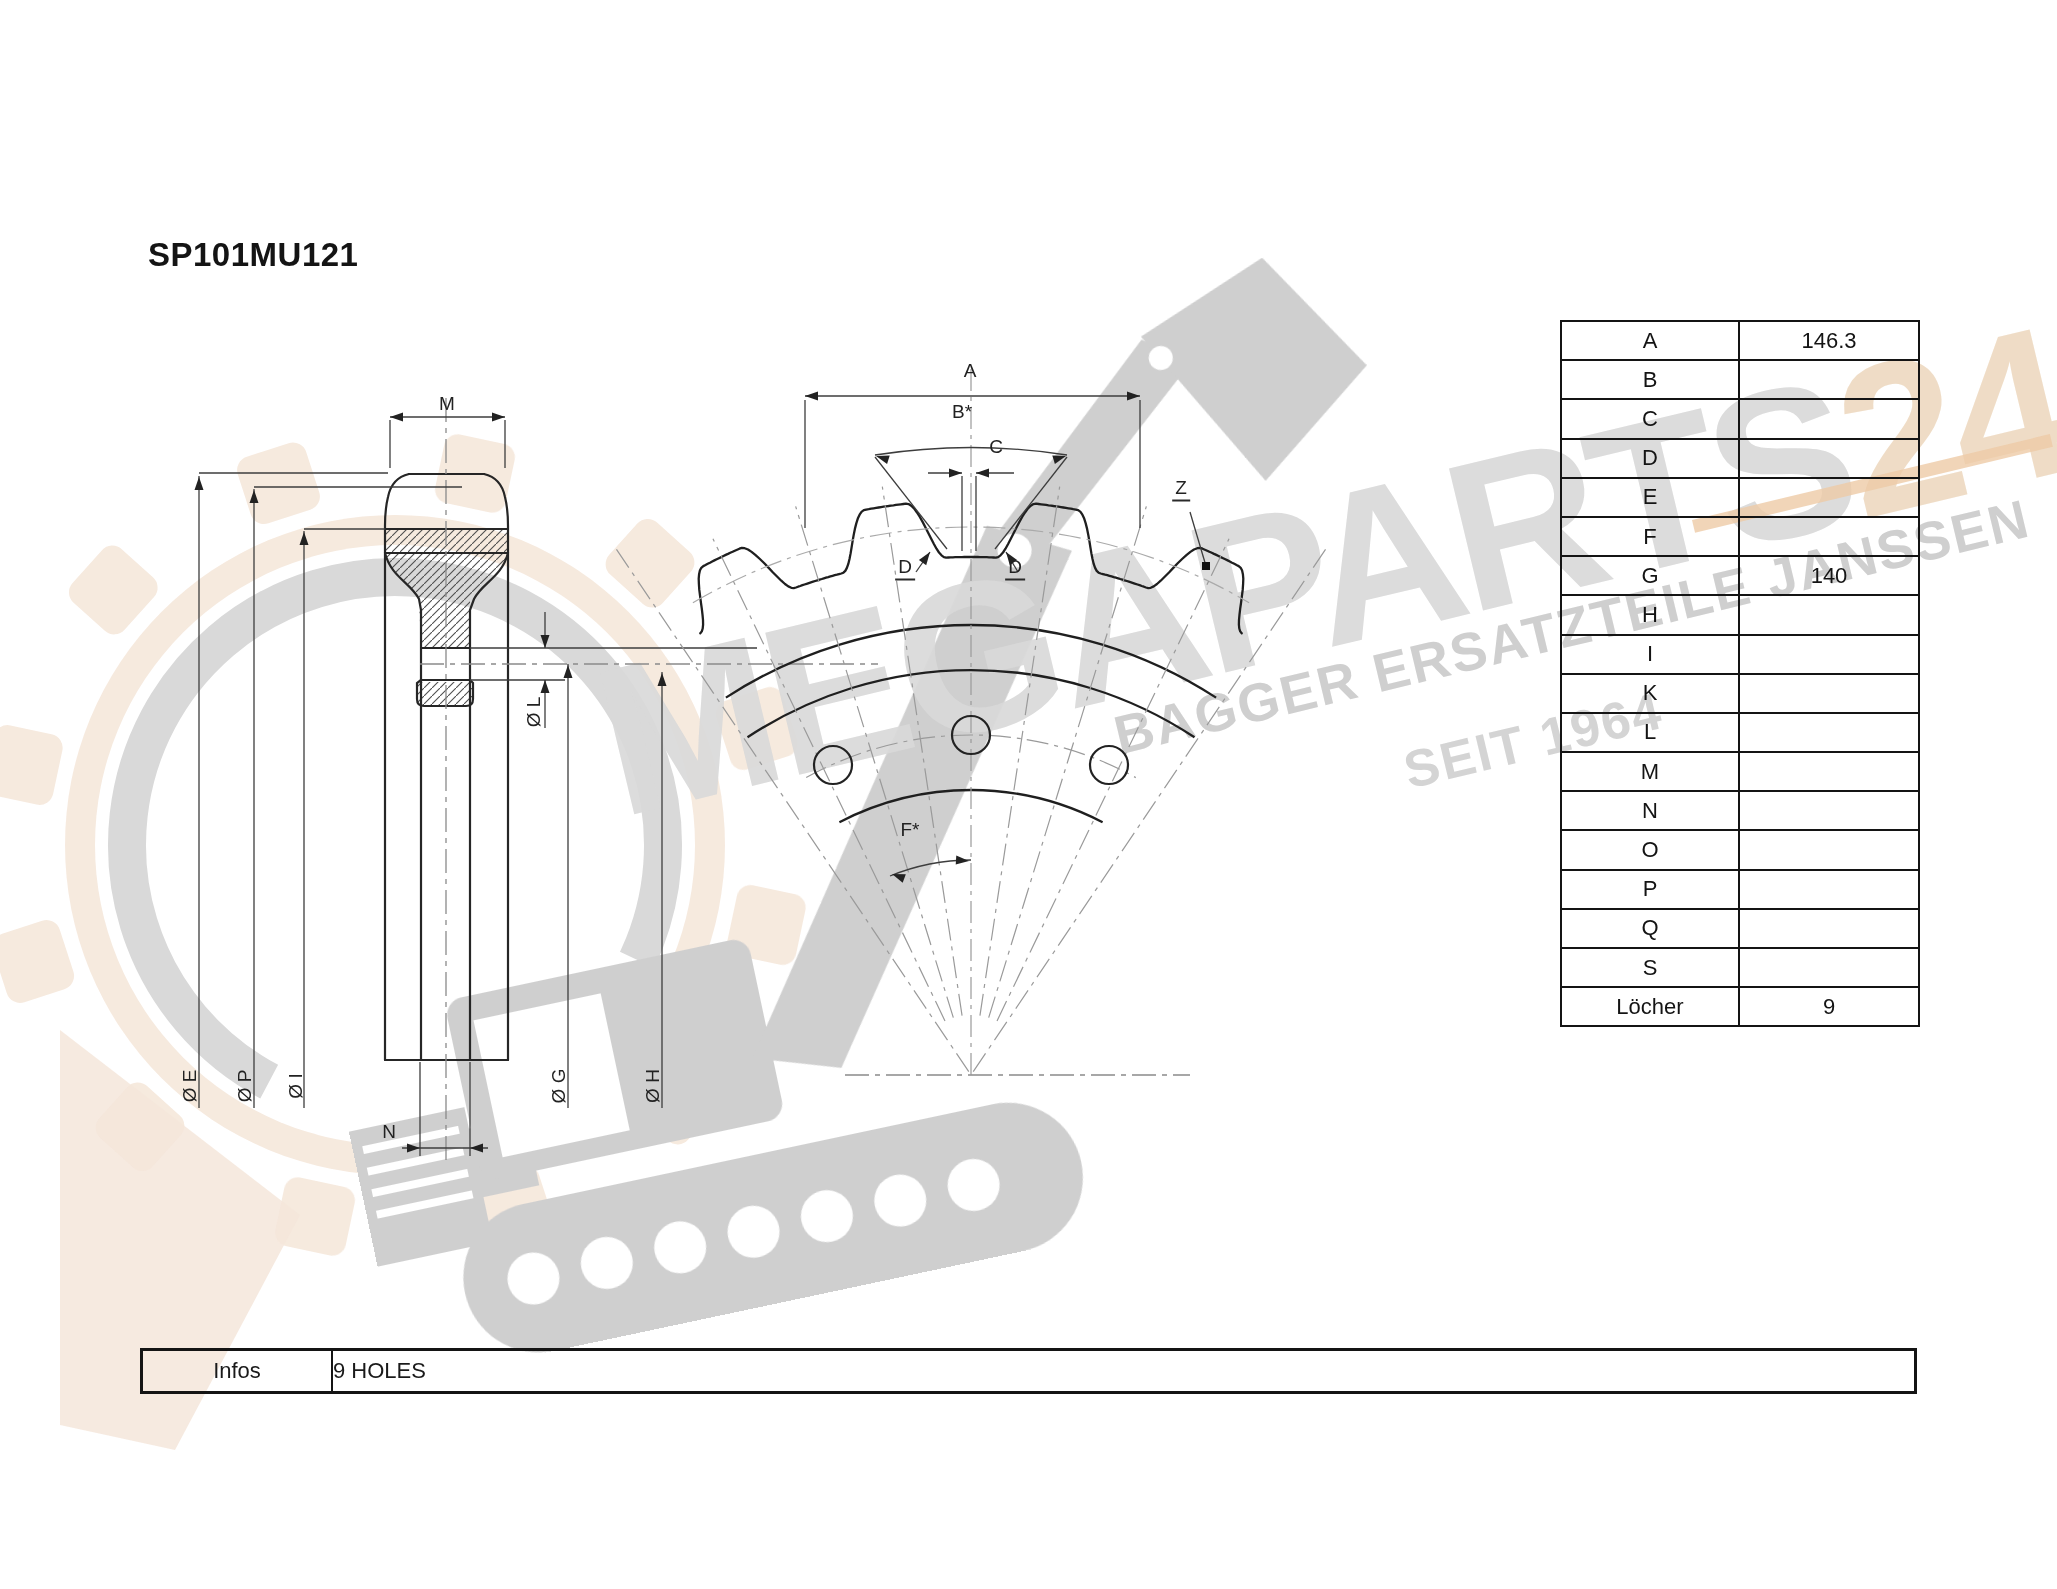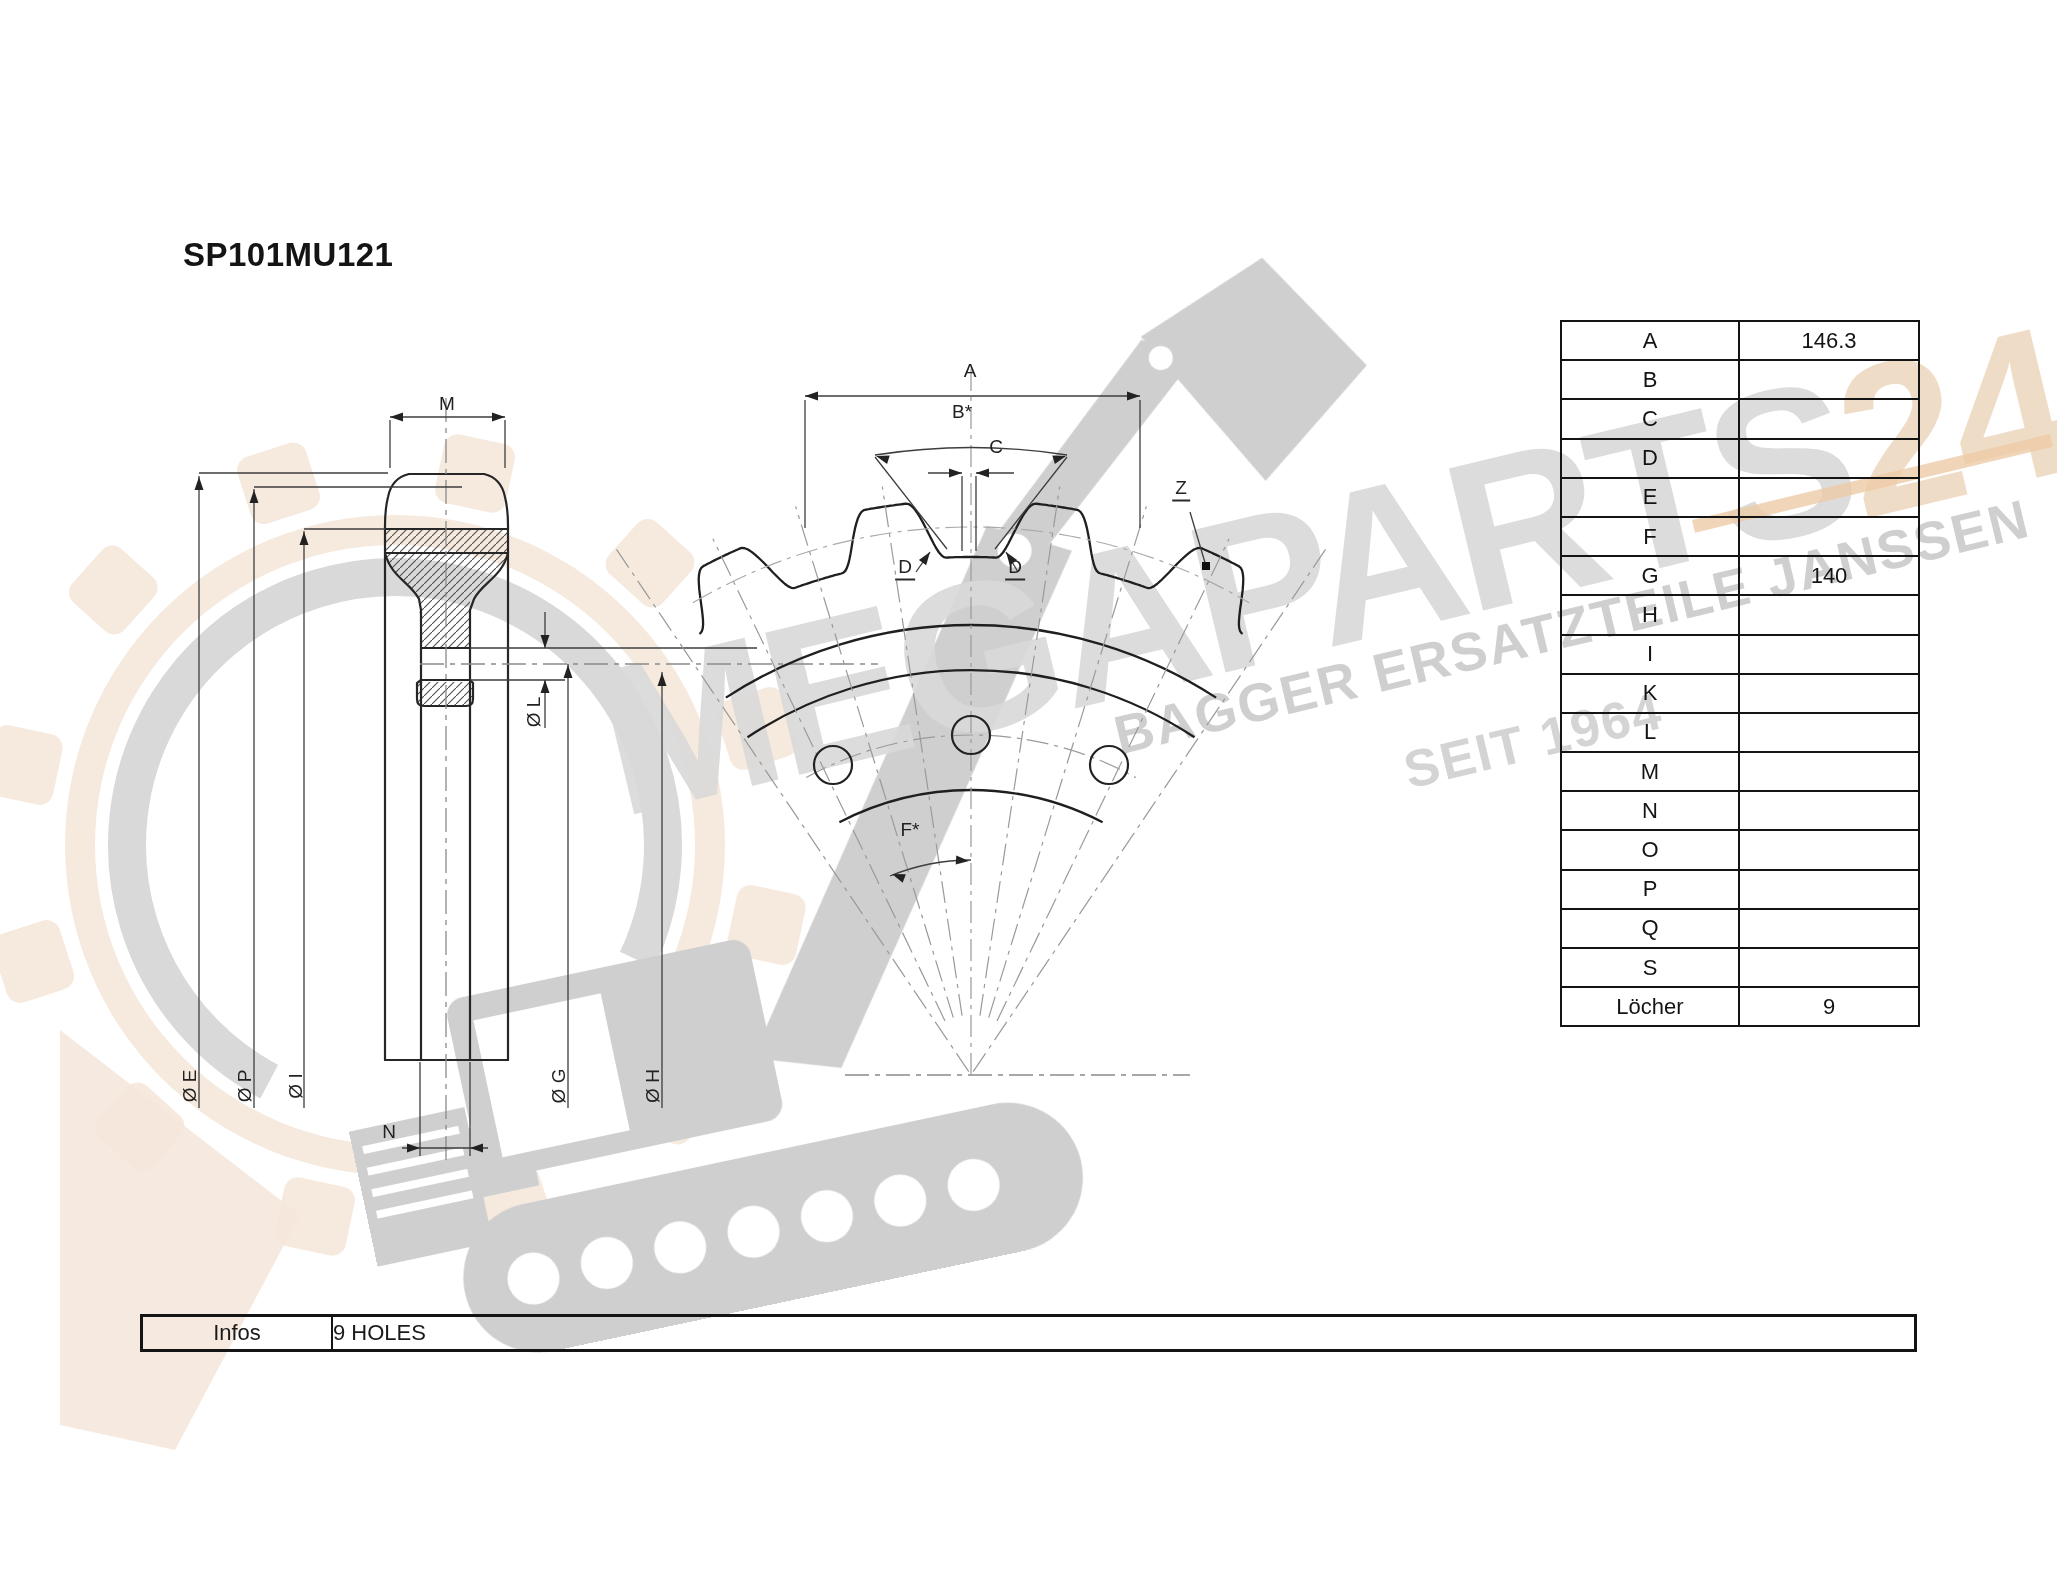--- a/index.html
+++ b/index.html
@@ -12,33 +12,33 @@
             transform:rotate(-13.5deg);font-weight:800;opacity:.92;}
   .wm-brand .wm-24{color:#eedac2;}
   .wm-sub{left:1108px;top:706px;font-size:54px;letter-spacing:2px;color:#cdcdcd;
           transform:rotate(-13.5deg);opacity:.95;}
   .wm-seit{left:1398px;top:742px;font-size:52px;letter-spacing:2px;color:#d2d2d2;
            transform:rotate(-13.5deg);opacity:.95;}
   .wm-slash{position:absolute;left:1692px;top:520px;width:368px;height:13px;background:#edcba6;
             transform:rotate(-13.5deg);transform-origin:left top;opacity:.8;}
   
   .title{position:absolute;left:148px;top:236px;font-size:33px;font-weight:700;
-         letter-spacing:.5px;color:#141414;margin-left:35px;}
+         letter-spacing:.5px;color:#141414;}
   
   .dl{position:absolute;font-size:19px;color:#222;transform:translate(-50%,-50%);white-space:nowrap;}
   .dl.rot{transform:translate(-50%,-50%) rotate(-90deg);}
   .dl.ul{border-bottom:2px solid #2a2a2a;padding:0 3px 1px 3px;}
   
   .spec{position:absolute;left:1560px;top:320px;width:360px;border-collapse:collapse;
         table-layout:fixed;background:transparent;}
   .spec td{border:2px solid #141414;height:37.2px;font-size:22px;text-align:center;
            padding:0;color:#141414;}
   .spec td.c1{width:176px;}
   
-  .infos{position:absolute;left:140px;top:1314px;width:1777px;height:38px;
+  .infos{position:absolute;left:140px;top:1348px;width:1777px;height:46px;
          border:3px solid #141414;box-sizing:border-box;display:flex;align-items:stretch;}
   .infos-label{width:188px;border-right:2px solid #141414;display:flex;align-items:center;
                justify-content:center;font-size:22px;}
   .infos-value{flex:1;display:flex;align-items:center;font-size:22px;}
 </style>
 </head>
 <body>
 
 <div class="page">
 

